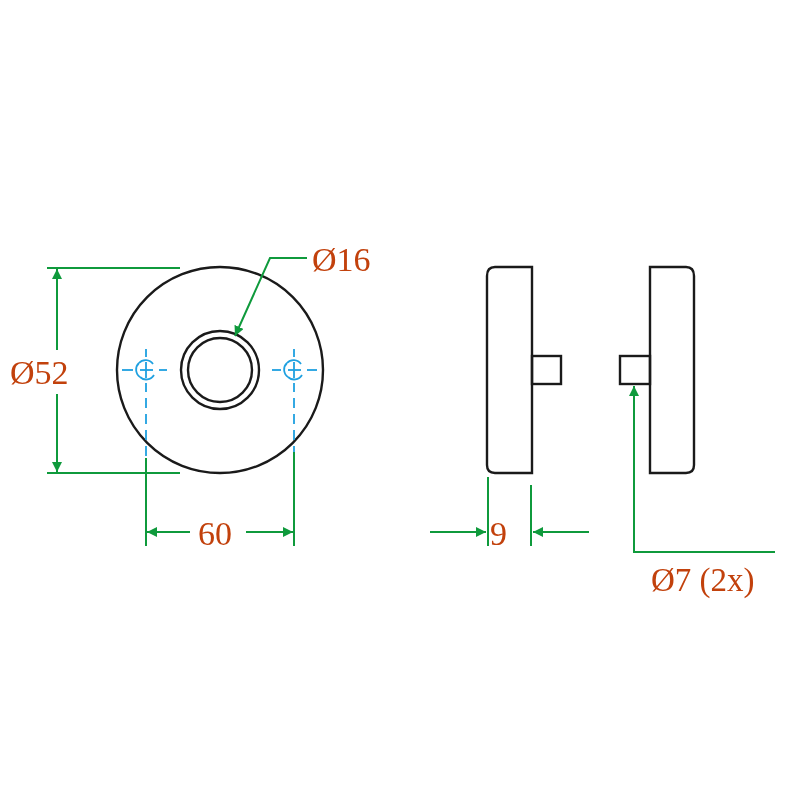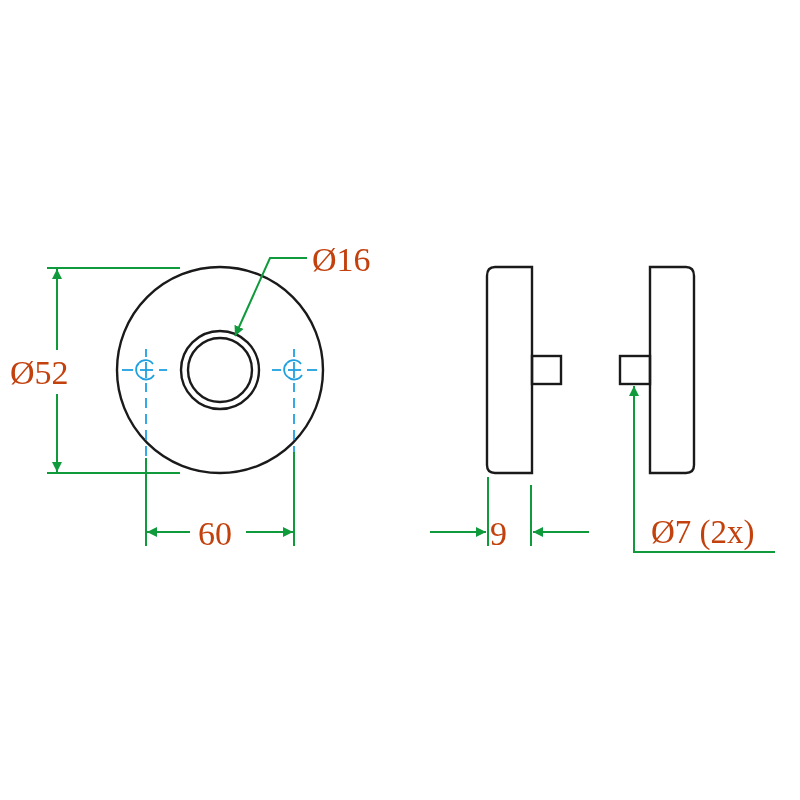--- a/index.html
+++ b/index.html
@@ -7,21 +7,21 @@
     #drawing { position: absolute; left: 0; top: 0; width: 800px; height: 800px; }
     .label {
       position: absolute;
       font-family: Liberation Serif, serif;
       color: #c2410c;
       font-size: 34px;
       line-height: 1;
       white-space: nowrap;
       text-align: right;
     }
-    .label.small { font-size: 33px; }
+    .label.small { font-size: 33px; margin-top: 48px; }
   </style>
 </head>
 <body>
 
 <svg id="drawing" viewBox="0 0 800 800" xmlns="http://www.w3.org/2000/svg">
   <defs>
     <marker id="arrowG" viewBox="0 0 10 10" refX="10" refY="5" markerWidth="10" markerHeight="10" markerUnits="userSpaceOnUse" orient="auto-start-reverse">
       <path d="M0,0 L10,5 L0,10 z" fill="#0f9a3c"></path>
     </marker>
   </defs>

